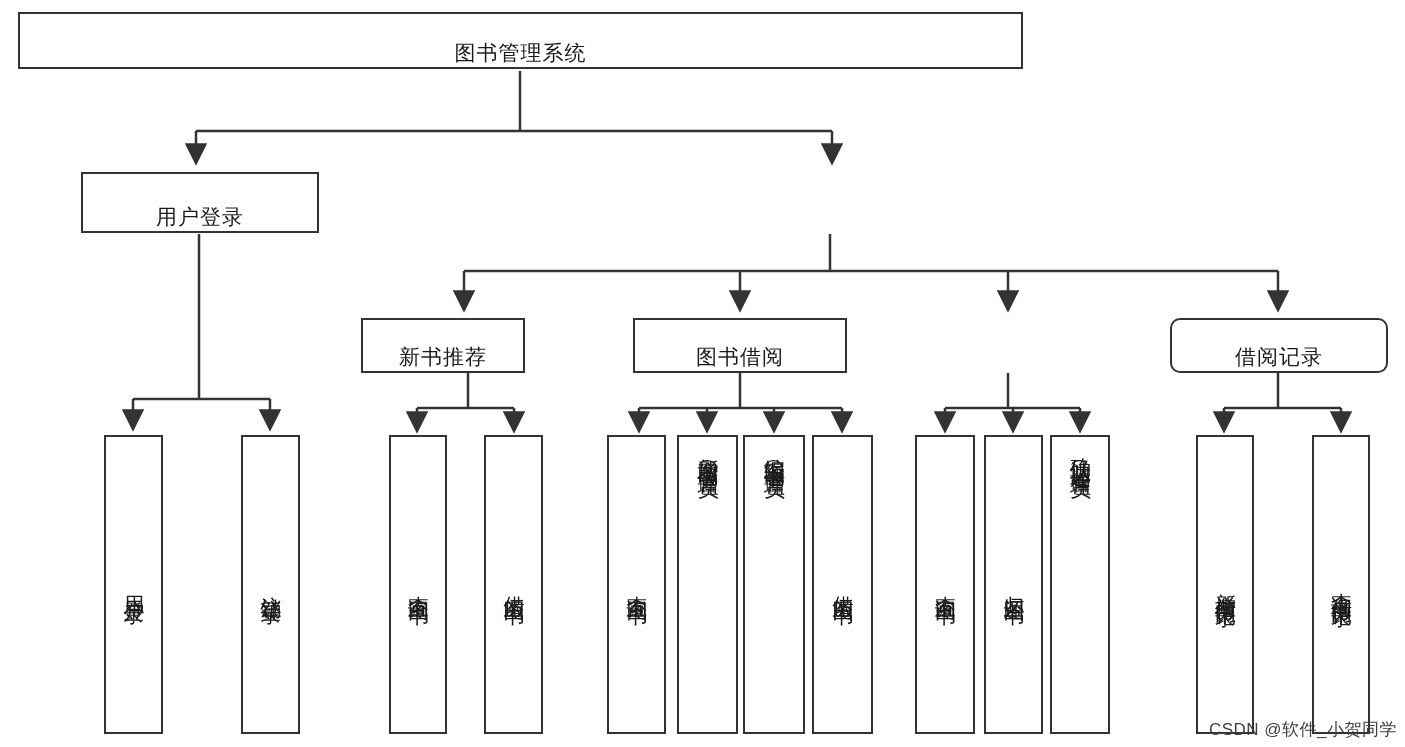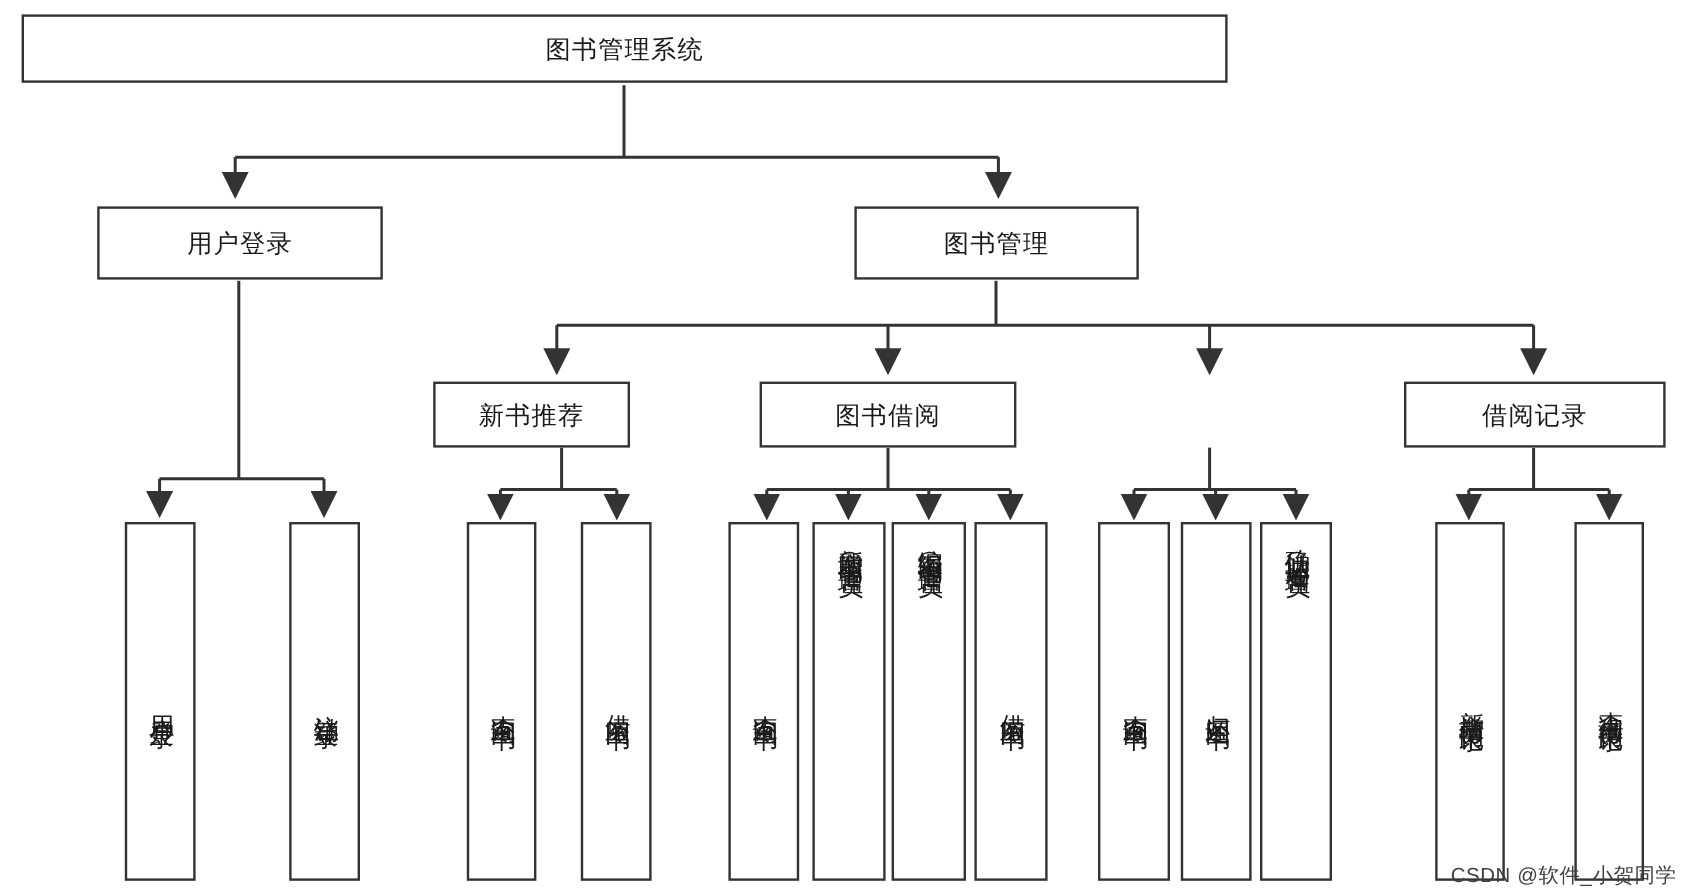--- a/index.html
+++ b/index.html
@@ -22,21 +22,21 @@
     width: 1405px;
     height: 747px;
     pointer-events: none;
   }
   .node {
     position: absolute;
     box-sizing: border-box;
     border: 2px solid #333333;
     background: #ffffff;
     display: flex;
-    align-items: center;
+    align-items: flex-end;
     justify-content: center;
     color: #1a1a1a;
   }
   .node.h-node {
     font-size: 21px;
     letter-spacing: 1px;
   }
   .node.v-node {
     font-size: 21px;
     letter-spacing: 1px;
@@ -125,34 +125,31 @@
   </svg>
 
   <div class="node h-node" style="left:18px; top:12px; width:1005px; height:57px;">
     <span>图书管理系统</span>
   </div>
 
   <div class="node h-node" style="left:81px; top:172px; width:238px; height:61px;">
     <span>用户登录</span>
   </div>
 
-  <div class="node h-node" style="left:712px; top:172px; width:237px; height:61px;">
-    <span>图书管理</span>
-  </div>
 
   <div class="node h-node" style="left:361px; top:318px; width:164px; height:55px;">
     <span>新书推荐</span>
   </div>
 
   <div class="node h-node" style="left:633px; top:318px; width:214px; height:55px;font-family:Liberation Mono, monospace;">
     <span>图书借阅</span>
   </div>
 
 
-  <div class="node h-node" style="left:1170px; top:318px; width:218px; height:55px;">
+  <div class="node h-node" style="left:1170px; top:318px; width:218px; height:55px;border-radius:10px;">
     <span>借阅记录</span>
   </div>
 
   <div class="node v-node center-text" style="left:104px; top:435px; width:59px; height:299px;">
     <span class="v-label">用户登录</span>
   </div>
 
   <div class="node v-node center-text" style="left:241px; top:435px; width:59px; height:299px;">
     <span class="v-label">注销登录</span>
   </div>

